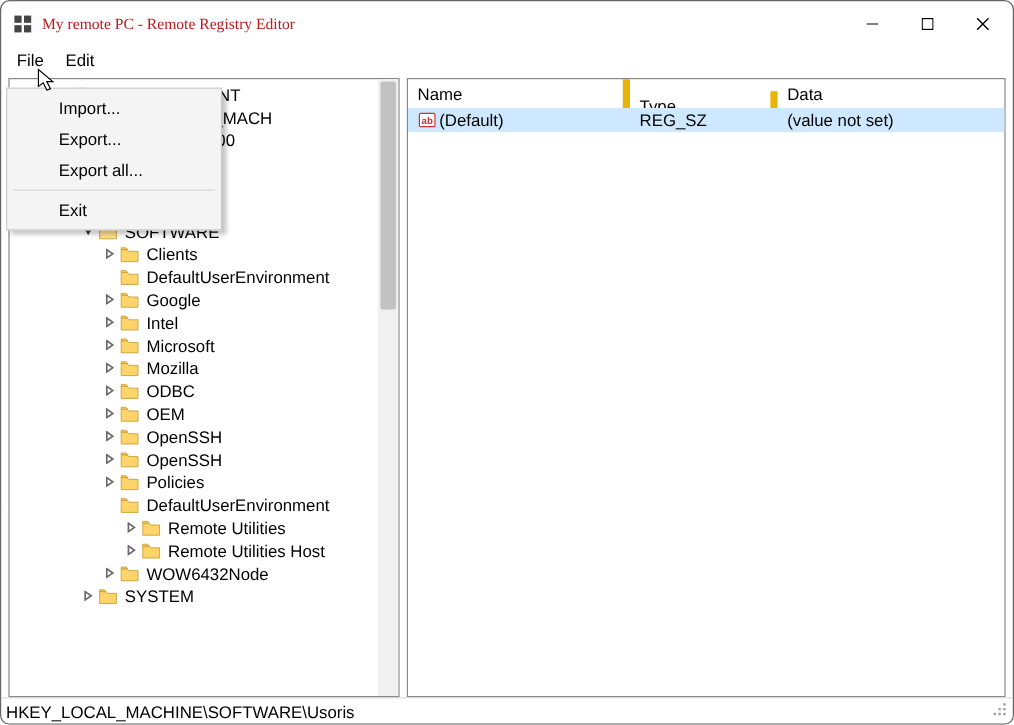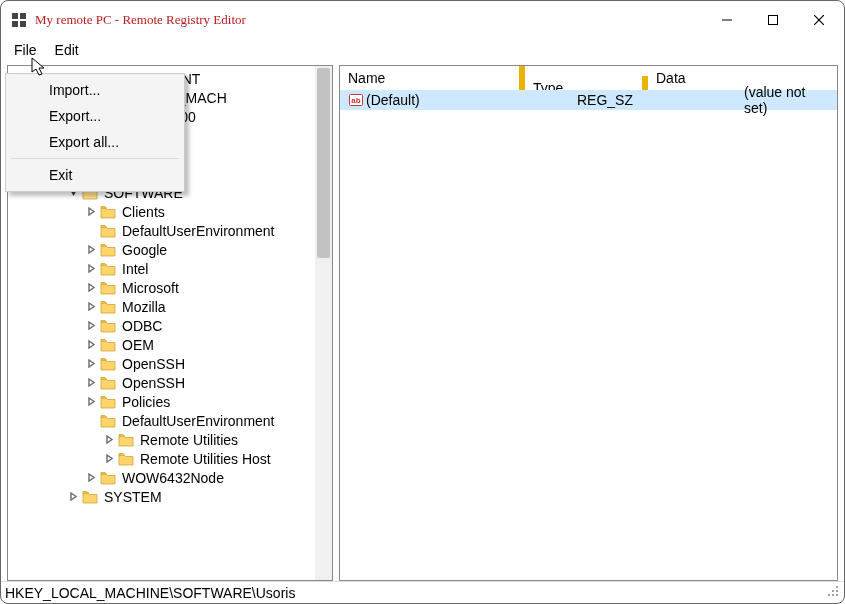--- a/index.html
+++ b/index.html
@@ -21,21 +21,21 @@
   .folder { width:16px; height:14px; margin:0 4px 0 2px; display:inline-flex; }
   .lbl { padding:0 2px; }
   .sel { background:#cde8ff; border:1px solid #99d1ff; padding:0 1px; }
   .vscroll { position:absolute; top:0; right:0; bottom:0; width:17px; background:#f0f0f0; }
   .vthumb { position:absolute; left:2px; right:2px; top:2px; height:190px; background:#c2c2c2; border-radius:2px; }
   .list-pane { flex:1; margin:4px 6px 0 6px; border:1px solid #888; background:#fff; display:flex; flex-direction:column; }
   .cols { height:24px; display:flex; align-items:center; font-size:14px; }
   .col { padding:2px 8px; border-right:6px solid #eab308; height:100%; display:flex; align-items:center; }
   .col.name { width:185px; } .col.type { width:123px;margin-top:19px; } .col.data { flex:1; border-right:none; }
   .rows { flex:1; }
-  .lrow { height:20px; display:flex; font-size:14px;gap:44px; }
+  .lrow { height:20px; display:flex; font-size:14px; }
   .lrow.selected { background:#cde8ff; }
   .cell { padding:0 8px; display:flex; align-items:center; height:100%; }
   .cell.name { width:185px; } .cell.type { width:123px; } .cell.data { flex:1; }
   .val-icon { width:16px; height:16px; margin-right:2px; display:inline-flex; }
   .statusbar { height:22px; border-top:1px solid #ddd; display:flex; align-items:center; padding:0 4px; font-size:14px; }
   .grip { margin-left:auto; color:#a0a0a0; }
   .dropdown { position:absolute; left:4px; top:72px; width:180px; background:#f4f4f4; border:1px solid #ccc; box-shadow:4px 4px 4px rgba(0,0,0,0.25); padding:3px 3px; z-index:10; }
   .dd-item { height:26px; display:flex; align-items:center; padding:0 12px 0 40px; font-size:14px; }
   .dd-sep { height:1px; background:#d8d8d8; margin:3px 2px; }
   .cursor { position:absolute; left:30px; top:56px; z-index:20; pointer-events:none; }

